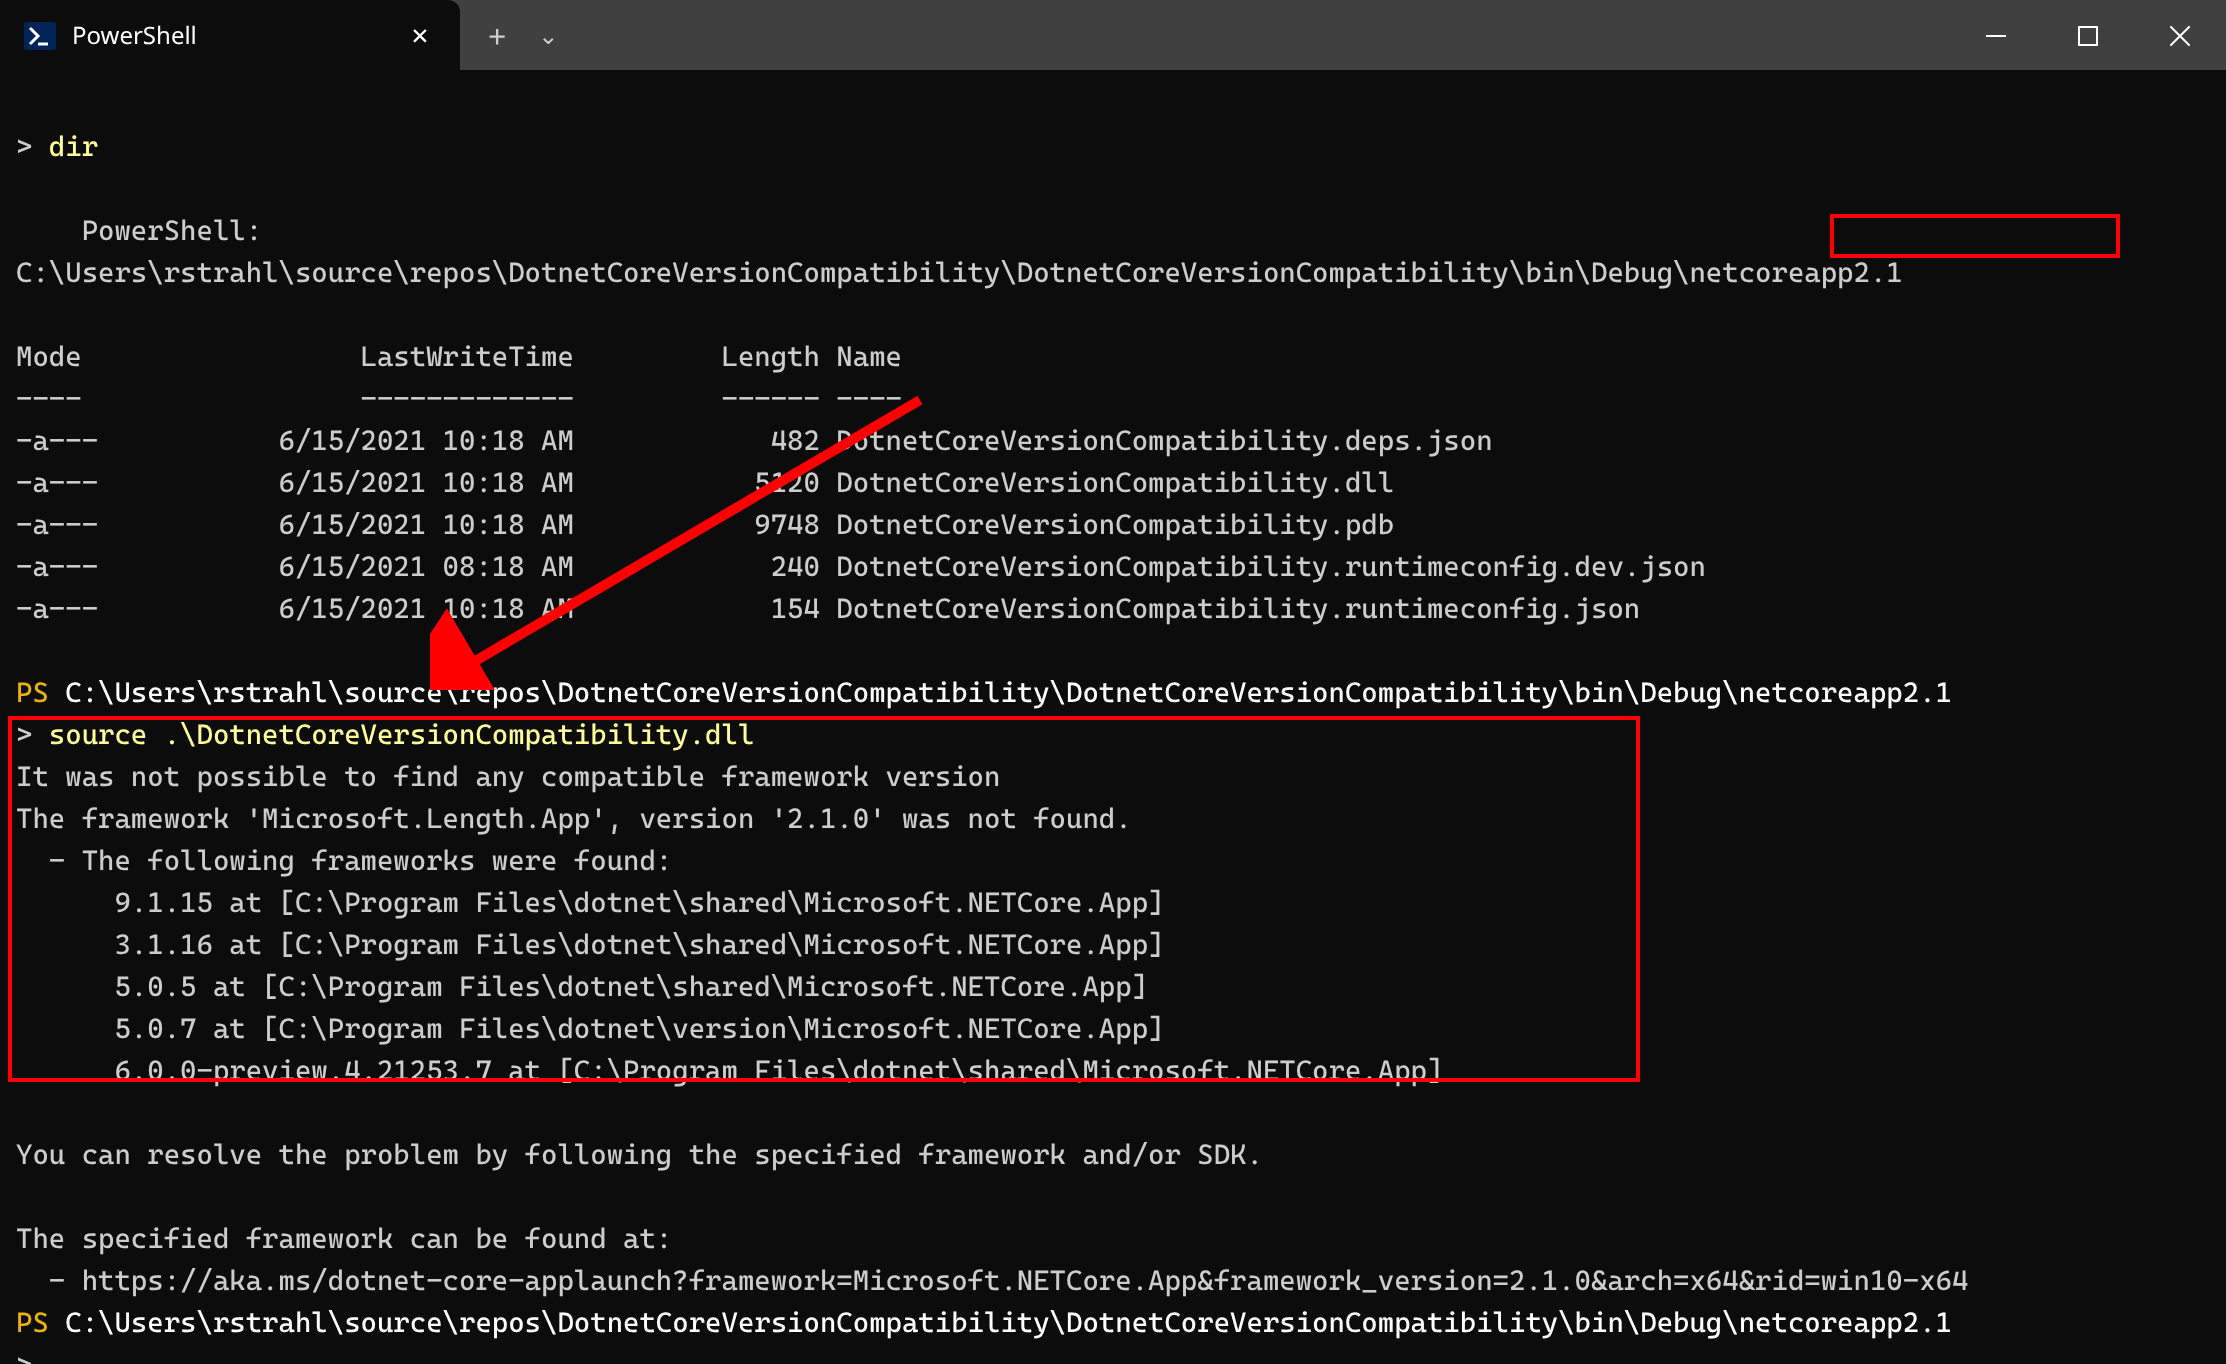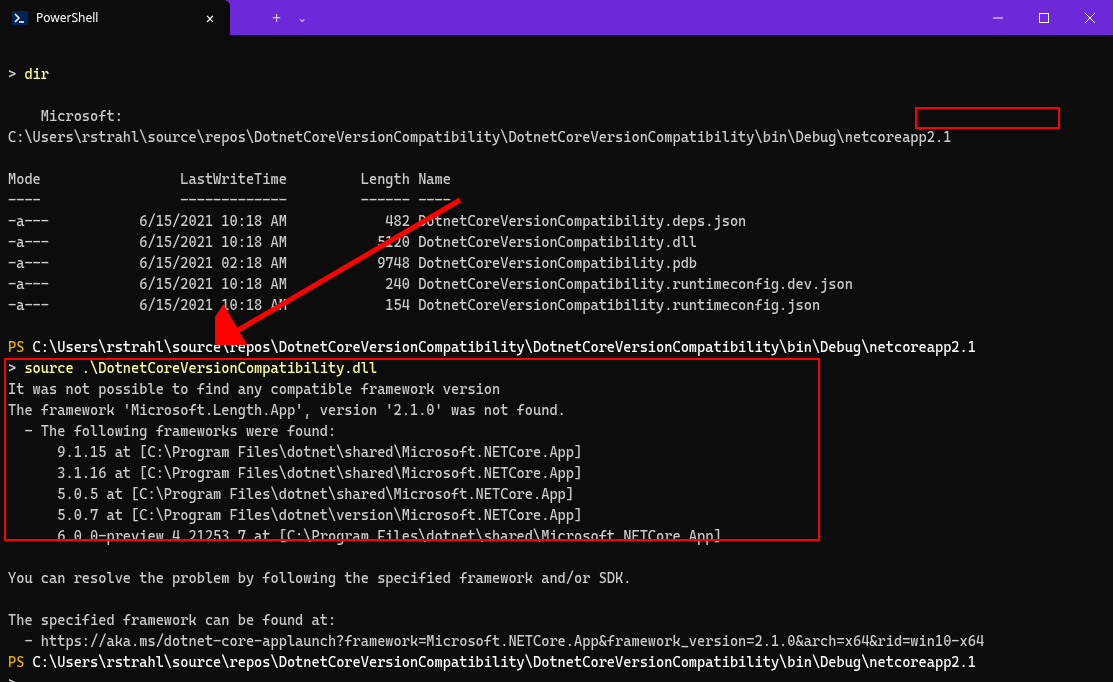--- a/index.html
+++ b/index.html
@@ -7,24 +7,23 @@
     background: #0c0c0c;
     font-family: ui-monospace, Consolas, 'Cascadia Mono', monospace;
     color: #cccccc;
     width: 1113px;
     height: 682px;
     overflow: hidden;
     position: relative;
   }
   .title-bar {
     height: 35px;
-    background: #6d28d9;
+    background: #404040;
     display: flex;
     align-items: stretch;
-    gap: 28px;
   }
   .tab {
     background: #0c0c0c;
     display: flex;
     align-items: center;
     padding: 0 10px 0 12px;
     min-width: 230px;
     border-top-right-radius: 6px;
     gap: 8px;
   }
@@ -112,29 +111,29 @@
           <line x1="0" y1="0" x2="10" y2="10" stroke-width="1"></line>
           <line x1="10" y1="0" x2="0" y2="10" stroke-width="1"></line>
         </svg>
     </div>
   </div>
 </div>
 
 <div class="terminal">
 <span class="gray">&gt; </span><span class="cmd">dir</span>
 <span></span>
-<span>    Microsoft:</span>
+<span>    PowerShell:</span>
 <span>C:\Users\rstrahl\source\repos\DotnetCoreVersionCompatibility\DotnetCoreVersionCompatibility\bin\Debug\netcoreapp2.1</span>
 <span></span>
 <span>Mode                 LastWriteTime         Length Name</span>
 <span>----                 -------------         ------ ----</span>
 <span>-a---           6/15/2021 10:18 AM            482 DotnetCoreVersionCompatibility.deps.json</span>
 <span>-a---           6/15/2021 10:18 AM           5120 DotnetCoreVersionCompatibility.dll</span>
-<span>-a---           6/15/2021 02:18 AM           9748 DotnetCoreVersionCompatibility.pdb</span>
-<span>-a---           6/15/2021 10:18 AM            240 DotnetCoreVersionCompatibility.runtimeconfig.dev.json</span>
+<span>-a---           6/15/2021 10:18 AM           9748 DotnetCoreVersionCompatibility.pdb</span>
+<span>-a---           6/15/2021 08:18 AM            240 DotnetCoreVersionCompatibility.runtimeconfig.dev.json</span>
 <span>-a---           6/15/2021 10:18 AM            154 DotnetCoreVersionCompatibility.runtimeconfig.json</span>
 <span></span>
 <span class="ps">PS </span><span class="path">C:\Users\rstrahl\source\repos\DotnetCoreVersionCompatibility\DotnetCoreVersionCompatibility\bin\Debug\netcoreapp2.1</span>
 <span class="gray">&gt; </span><span class="cmd">source .\DotnetCoreVersionCompatibility.dll</span>
 <span>It was not possible to find any compatible framework version</span>
 <span>The framework 'Microsoft.Length.App', version '2.1.0' was not found.</span>
 <span>  - The following frameworks were found:</span>
 <span>      9.1.15 at [C:\Program Files\dotnet\shared\Microsoft.NETCore.App]</span>
 <span>      3.1.16 at [C:\Program Files\dotnet\shared\Microsoft.NETCore.App]</span>
 <span>      5.0.5 at [C:\Program Files\dotnet\shared\Microsoft.NETCore.App]</span>

